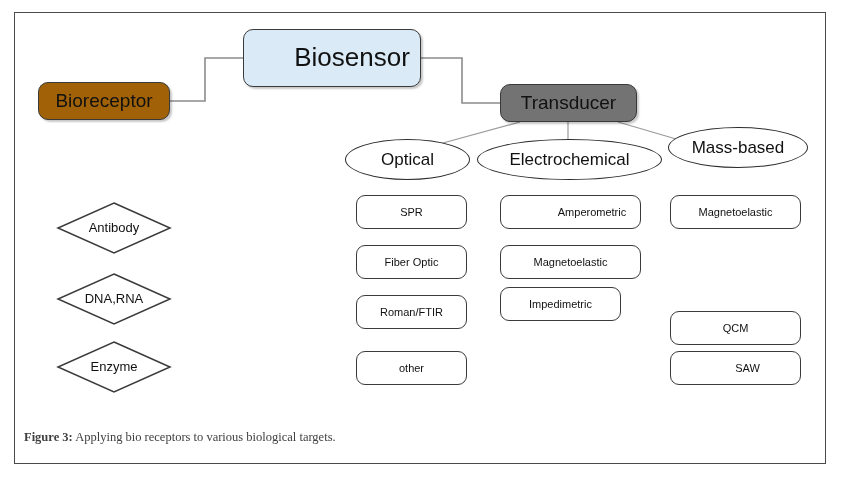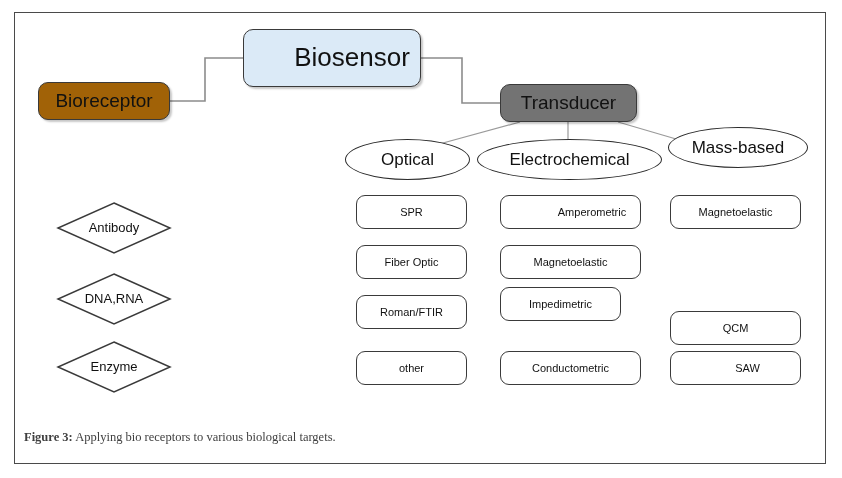--- a/index.html
+++ b/index.html
@@ -118,23 +118,20 @@
 
   <div class="node rbox cell" style="left:500px;top:195px;width:141px;padding-left:43px;">
     <span>Amperometric</span>
   </div>
   <div class="node rbox cell" style="left:500px;top:245px;width:141px;">
     <span>Magnetoelastic</span>
   </div>
   <div class="node rbox cell" style="left:500px;top:287px;width:121px;">
     <span>Impedimetric</span>
   </div>
-  <div class="node rbox cell" style="left:500px;top:351px;width:141px;">
-    <span>Conductometric</span>
-  </div>
 
   <div class="node rbox cell" style="left:670px;top:195px;width:131px;">
     <span>Magnetoelastic</span>
   </div>
   <div class="node rbox cell" style="left:670px;top:295px;width:131px;margin-top:16px;">
     <span>QCM</span>
   </div>
   <div class="node rbox cell" style="left:670px;top:351px;width:131px;padding-left:24px;">
     <span>SAW</span>
   </div>

